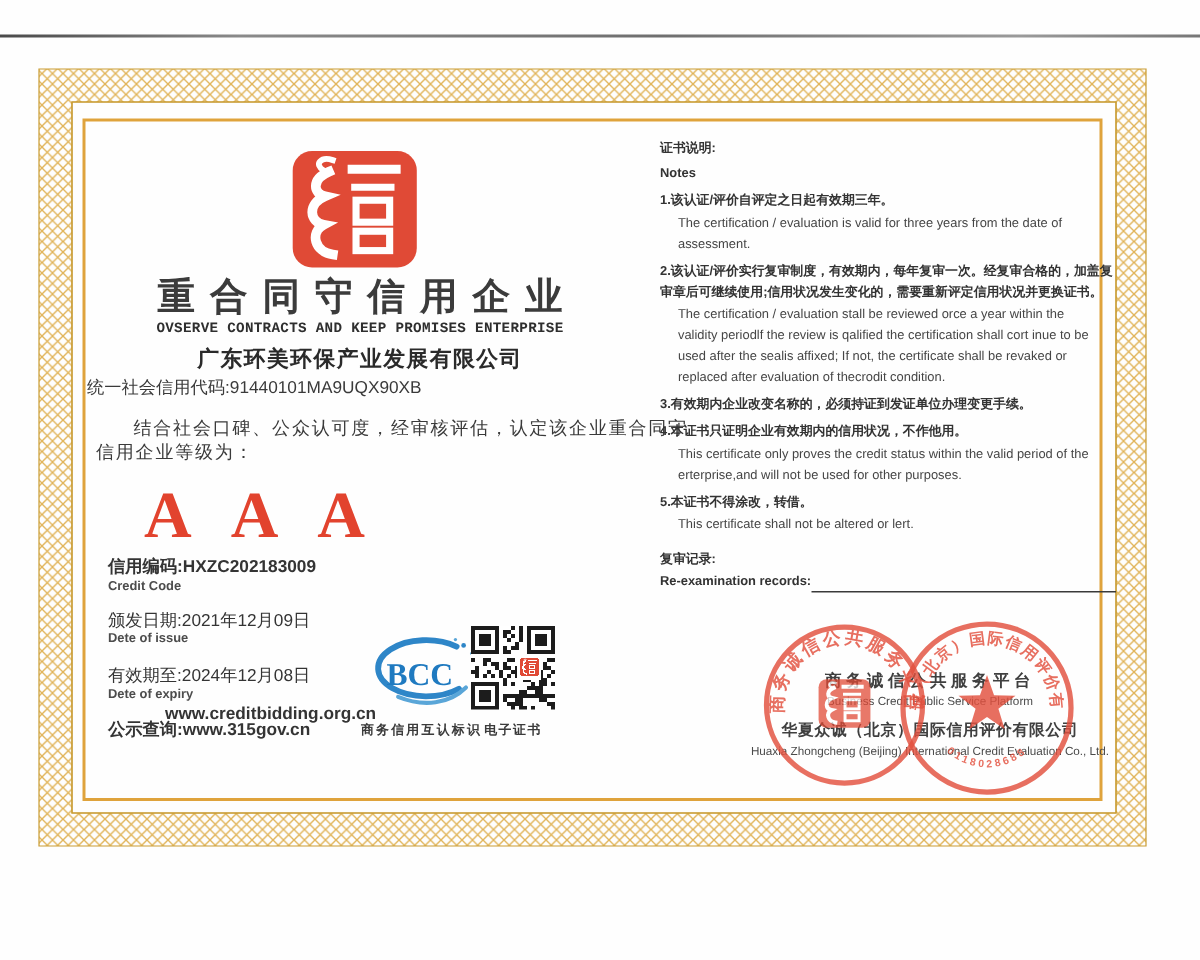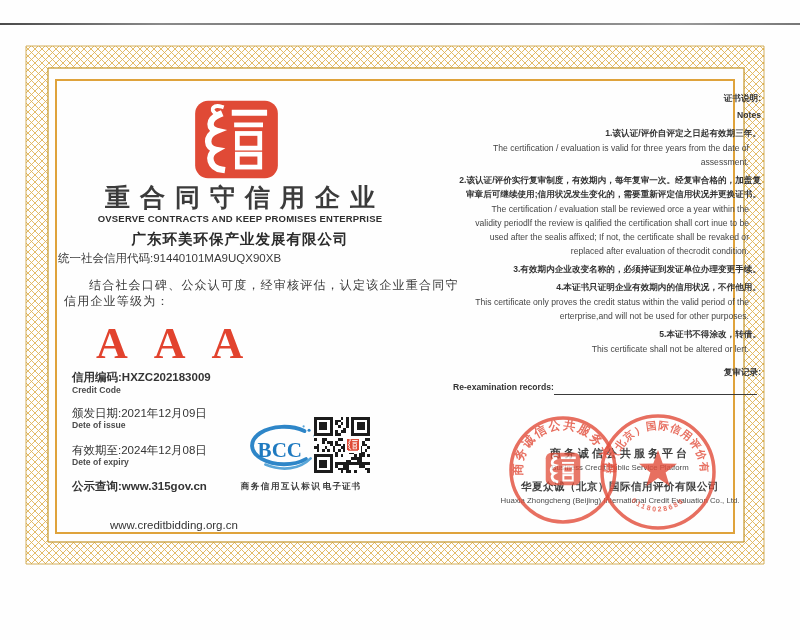--- a/index.html
+++ b/index.html
@@ -7,49 +7,49 @@
          font-family:"Liberation Sans",sans-serif;color:#3a3a3a;}
   .abs{position:absolute;}
   
   #scan-line{top:23px;left:0;width:800px;height:2px;
     background:linear-gradient(90deg,#4a4a4a,#8a8a8a 20%,#6f6f6f 55%,#9a9a9a 85%,#777);}
   
   #seal-top{left:193px;top:99px;width:87px;height:81px;}
   #cert-title{left:58px;top:181px;width:364px;text-align:center;font-size:25px;font-weight:bold;
     letter-spacing:10px;text-indent:10px;color:#3b3b3b;white-space:nowrap;}
   #cert-subtitle{left:58px;top:213px;width:364px;text-align:center;font-size:9.5px;font-weight:bold;
-    color:#2e2e2e;letter-spacing:.2px;white-space:nowrap;}
+    color:#2e2e2e;letter-spacing:.2px;white-space:nowrap;font-family:Liberation Mono, monospace;}
   #company-name{left:58px;top:230px;width:364px;text-align:center;font-size:14.5px;font-weight:bold;
     color:#2a2a2a;letter-spacing:1px;white-space:nowrap;}
   #uscc-line{left:58px;top:251px;width:364px;text-align:left;font-size:11.5px;color:#3a3a3a;white-space:nowrap;}
   #statement{left:64px;top:278px;width:350px;font-size:12px;letter-spacing:1.2px;line-height:15.5px;
     color:#3a3a3a;}
   #statement .ln{white-space:nowrap;}
   #statement .ln:first-child{text-indent:25px;}
   #rating{left:70px;top:318px;width:300px;
     font-family:"Liberation Serif",serif;font-size:44px;font-weight:bold;color:#e2432e;
     letter-spacing:26px;text-indent:26px;white-space:nowrap;}
   .zh-line{white-space:nowrap;color:#343434;font-size:11.5px;}
   .en-sub{white-space:nowrap;color:#4c4c4c;font-size:8.6px;font-weight:bold;text-align:center;}
   #ccode-zh{left:72px;top:370px;font-weight:600;}
   #ccode-en{left:72px;top:385px;}
   #issue-zh{left:72px;top:406px;}
   #issue-en{left:72px;top:420px;}
   #expiry-zh{left:72px;top:443px;}
   #expiry-en{left:72px;top:457px;}
   #query1{left:72px;top:479px;font-weight:bold;}
-  #query2{left:110px;top:519px;font-weight:400;}
+  #query2{left:110px;top:470px;font-weight:700;}
   #bcc-logo{left:242px;top:423px;width:78px;height:52px;}
   #bcc-label{left:234px;top:481px;width:94px;text-align:center;font-size:8.6px;font-weight:bold;
     letter-spacing:1.5px;color:#3b3b3b;white-space:nowrap;}
   #qr-code{left:314px;top:417px;width:56px;height:56px;}
   #ecert-label{left:316px;top:481px;width:52px;text-align:center;font-size:8.6px;font-weight:bold;
     letter-spacing:1px;color:#3b3b3b;white-space:nowrap;}
   
-  #notes-col{left:453px;top:91px;width:308px;font-size:8.6px;line-height:14px;color:#454545;text-align:right;}
+  #notes-col{left:440px;top:91px;width:308px;font-size:8.6px;line-height:14px;color:#454545;}
   #notes-col p{margin:0;}
   #notes-col .nzh{font-weight:bold;color:#333;margin:4px 0 1px;}
   #notes-col .nen{margin:0 12px 4px;}
   #notes-col .nhead{font-weight:bold;color:#333;margin:0 0 3px;}
   #reexam{margin-top:9px;}
   #reexam-row{display:flex;align-items:flex-end;}
   #reexam-line{flex:1;border-bottom:1px solid #3a3a3a;margin:0 4px 2px 0;height:10px;}
   
   #footer-block{left:497px;top:446px;width:246px;text-align:center;color:#3f3f3f;}
   #footer-block .f1{font-size:11px;font-weight:bold;letter-spacing:3px;white-space:nowrap;}

